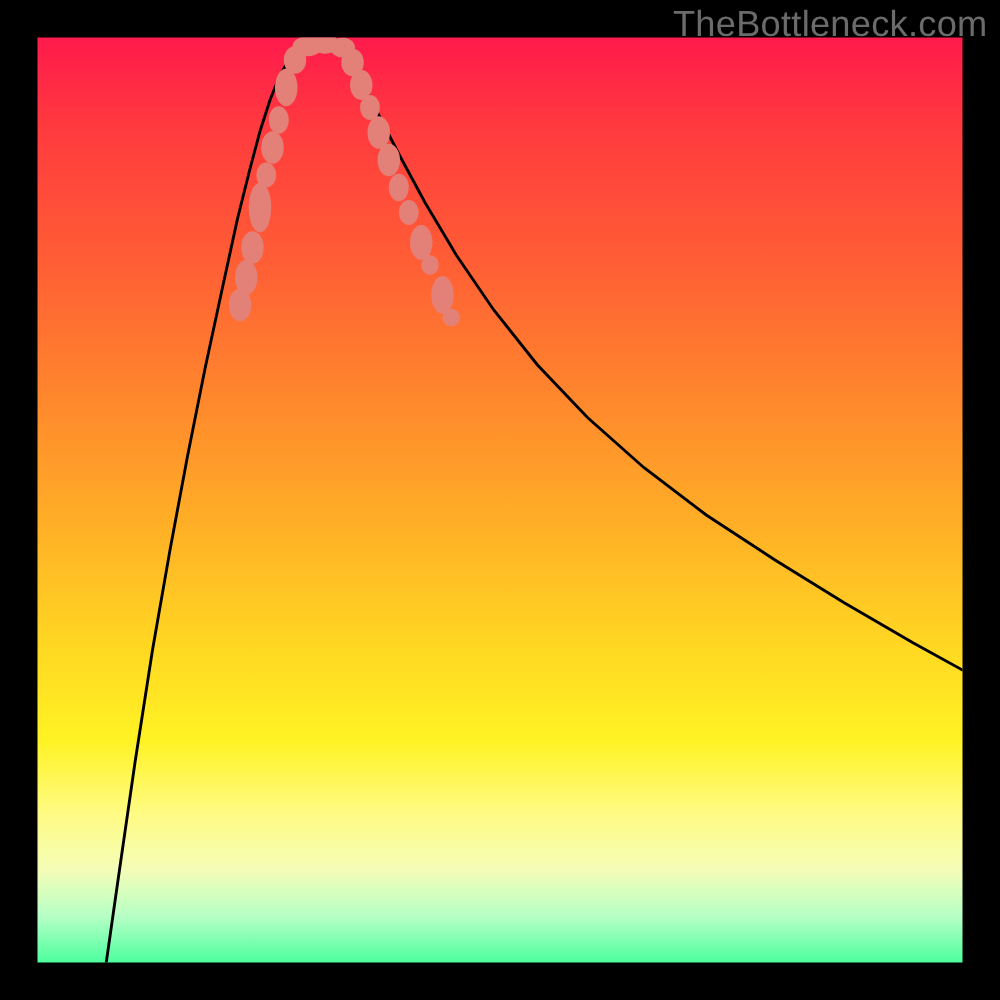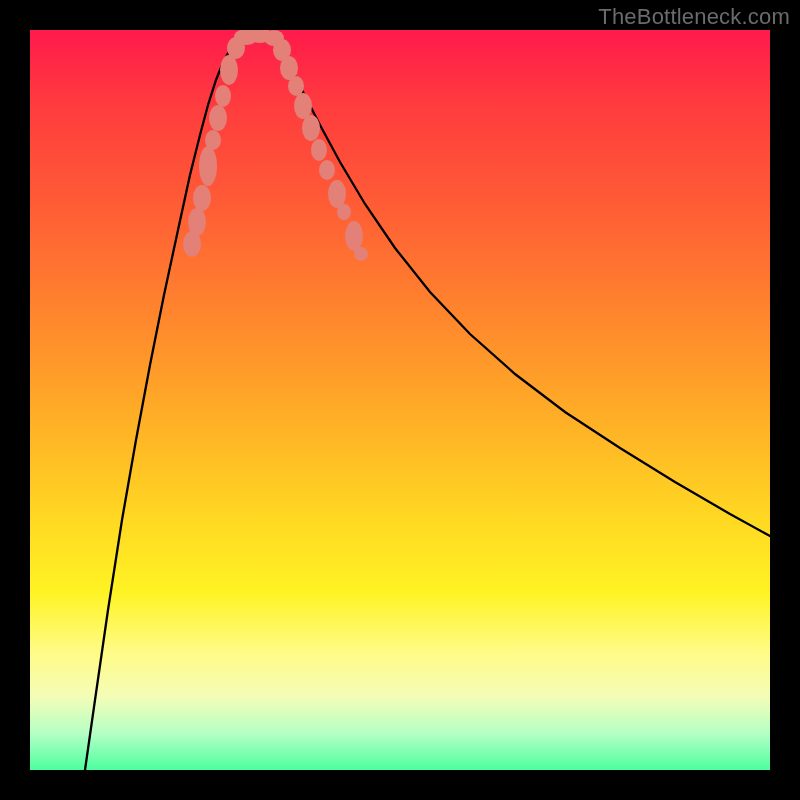--- a/index.html
+++ b/index.html
@@ -39,21 +39,21 @@
       #f4fdb7 90%,
       #b6ffc5 95%,
       #4dff9e 100%
     );
   }
   .watermark {
     position: absolute;
     top: 4px;
     right: 10px;
     color: #6b6b6b;
-    font-size: 22px;
+    font-size: 29px;
     letter-spacing: 0.2px;
     user-select: none;
   }
   svg {
     position: absolute;
     left: 0;
     top: 0;
   }
 </style>
 </head>

